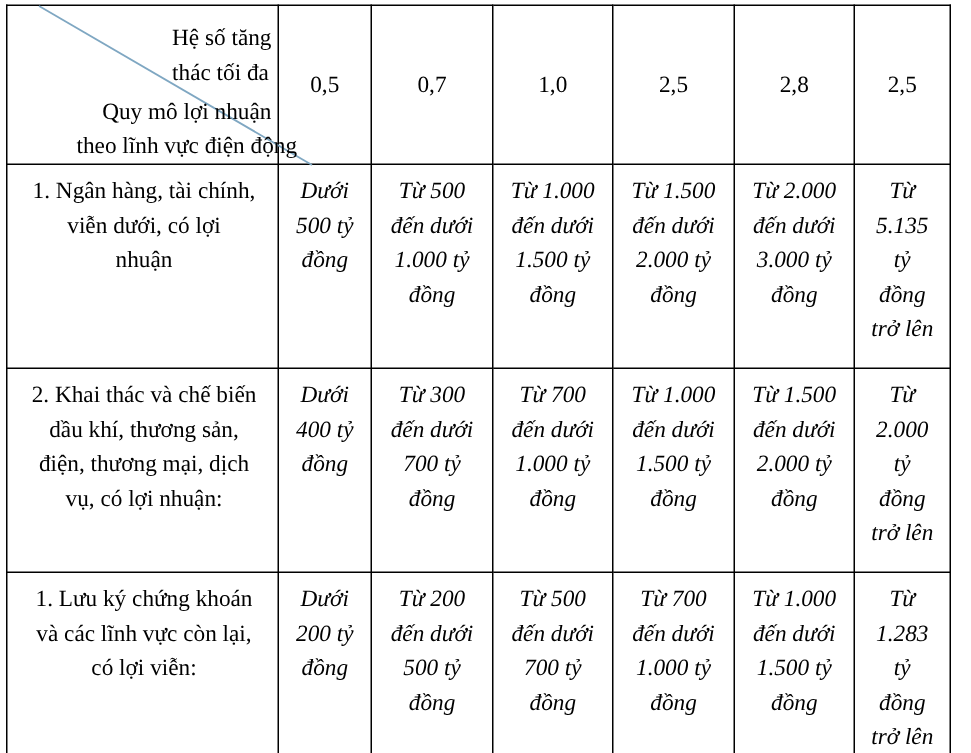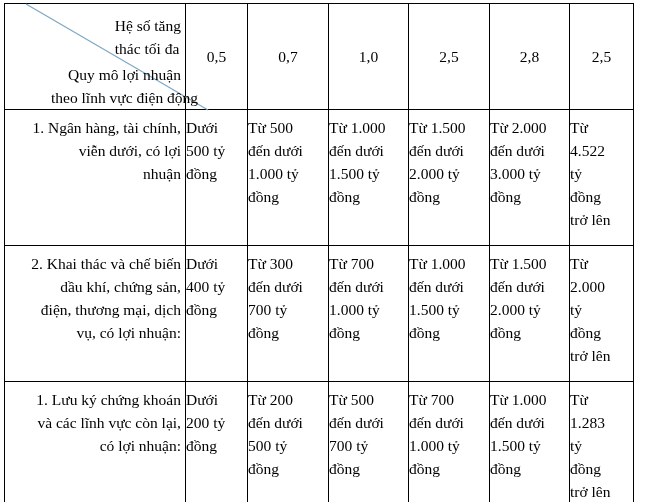--- a/index.html
+++ b/index.html
@@ -13,22 +13,22 @@
     .c1 { width: 62px; }
     .c2 { width: 81px; }
     .c3 { width: 80px; }
     .c4 { width: 81px; }
     .c5 { width: 80px; }
     .c6 { width: 64px; }
     .diag-cell { position: relative; }
     .diag-top { position: absolute; right: 4px; top: 10px; text-align: left; line-height: 23px; }
     .diag-bot { position: absolute; left: 18px; top: 59px; text-align: center; line-height: 23px; white-space: nowrap; margin-left: 28px; }
     .diag-svg { position: absolute; left: 0; top: 0; width: 250px; height: 110px; overflow: visible; pointer-events: none; }
-    .cat { padding: 6px 4px 0 6px !important; text-align: right; }
-    .val { padding-top: 6px !important; text-align: left; }
+    .cat { padding: 6px 4px 0 6px !important; text-align: center; }
+    .val { padding-top: 6px !important; text-align: center; font-style: italic; }
     .line { display: block; }
   </style>
 </head>
 <body>
 
 <table class="tbl">
   <colgroup>
     <col class="c0">
       <col class="c1">
       <col class="c2">
@@ -89,30 +89,30 @@
           <span class="line">đồng</span>
         </td>
         <td class="val">
           <span class="line">Từ 2.000</span>
           <span class="line">đến dưới</span>
           <span class="line">3.000 tỷ</span>
           <span class="line">đồng</span>
         </td>
         <td class="val">
           <span class="line">Từ</span>
-          <span class="line">4.522</span>
+          <span class="line">5.135</span>
           <span class="line">tỷ</span>
           <span class="line">đồng</span>
           <span class="line">trở lên</span>
         </td>
       </tr>
   <tr class="row">
         <td class="cat">
           <span class="line">2. Khai thác và chế biến</span>
-          <span class="line">dầu khí, chứng sản,</span>
+          <span class="line">dầu khí, thương sản,</span>
           <span class="line">điện, thương mại, dịch</span>
           <span class="line">vụ, có lợi nhuận:</span>
         </td>
         <td class="val">
           <span class="line">Dưới</span>
           <span class="line">400 tỷ</span>
           <span class="line">đồng</span>
         </td>
         <td class="val">
           <span class="line">Từ 300</span>
@@ -143,21 +143,21 @@
           <span class="line">2.000</span>
           <span class="line">tỷ</span>
           <span class="line">đồng</span>
           <span class="line">trở lên</span>
         </td>
       </tr>
   <tr class="row">
         <td class="cat">
           <span class="line">1. Lưu ký chứng khoán</span>
           <span class="line">và các lĩnh vực còn lại,</span>
-          <span class="line">có lợi nhuận:</span>
+          <span class="line">có lợi viễn:</span>
         </td>
         <td class="val">
           <span class="line">Dưới</span>
           <span class="line">200 tỷ</span>
           <span class="line">đồng</span>
         </td>
         <td class="val">
           <span class="line">Từ 200</span>
           <span class="line">đến dưới</span>
           <span class="line">500 tỷ</span>

